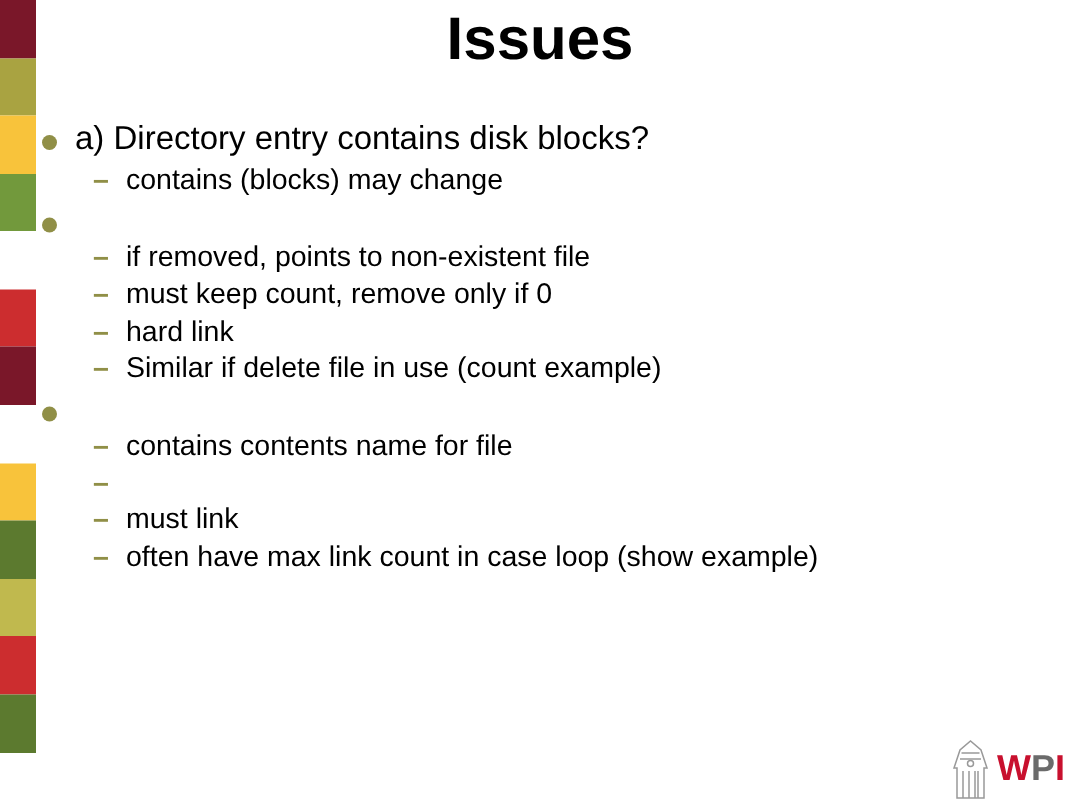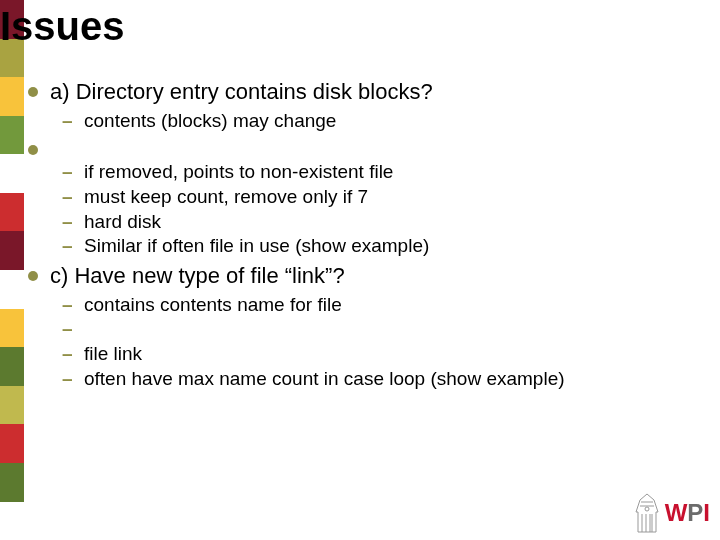--- a/index.html
+++ b/index.html
@@ -16,38 +16,38 @@
     width: 720px;
     height: 540px;
     position: relative;
     box-sizing: border-box;
   }
   .title {
     position: absolute;
     top: 4px;
     left: 0;
     width: 100%;
-    text-align: left;
+    text-align: center;
     font-size: 40px;
     font-weight: bold;
     color: #000;
   }
   .body {
     position: absolute;
     top: 78px;
     left: 22px;
     right: 22px;
   }
   .l1 {
     font-size: 22px;
     color: #000;
     line-height: 1.3;
     margin-bottom: 2px;
     display: flex;
-    align-items: flex-start;
+    align-items: center;
   }
   .l1 .bullet {
     flex: 0 0 28px;
     position: relative;
     height: 22px;
   }
   .l1 .dot {
     position: absolute;
     top: 9px;
     left: 6px;
@@ -146,69 +146,68 @@
 
     <div class="group">
       <div class="l1">
         <span class="bullet">
             <span class="dot"></span>
           </span>
         <span>a) Directory entry contains disk blocks?</span>
       </div>
       <div class="l2">
         <span class="dash">–</span>
-        <span>contents (blocks) may change</span>
+        <span>contains (blocks) may change</span>
       </div>
     </div>
 
     <div class="group">
       <div class="l1">
         <span class="bullet">
             <span class="dot"></span>
           </span>
       </div>
       <div class="l2">
         <span class="dash">–</span>
         <span>if removed, points to non-existent file</span>
       </div>
       <div class="l2">
         <span class="dash">–</span>
-        <span>must keep count, remove only if 7</span>
-      </div>
-      <div class="l2">
-        <span class="dash">–</span>
-        <span>hard disk</span>
-      </div>
-      <div class="l2">
-        <span class="dash">–</span>
-        <span>Similar if often file in use (show example)</span>
+        <span>must keep count, remove only if 0</span>
+      </div>
+      <div class="l2">
+        <span class="dash">–</span>
+        <span>hard link</span>
+      </div>
+      <div class="l2">
+        <span class="dash">–</span>
+        <span>Similar if delete file in use (count example)</span>
       </div>
     </div>
 
     <div class="group">
       <div class="l1">
         <span class="bullet">
             <span class="dot"></span>
           </span>
-        <span>c) Have new type of file “link”?</span>
       </div>
       <div class="l2">
         <span class="dash">–</span>
         <span>contains contents name for file</span>
       </div>
       <div class="l2">
         <span class="dash">–</span>
       </div>
       <div class="l2">
         <span class="dash">–</span>
-        <span>file link</span>
-      </div>
-      <div class="l2">
-        <span class="dash">–</span>
-        <span>often have max name count in case loop (show example)</span>
+        <span>must link</span>
+      </div>
+      <div class="l2">
+        <span class="dash">–</span>
+        <span>often have max link count in case loop (show example)</span>
       </div>
     </div>
 
   </div>
 
   <div class="logo">
     <svg class="tower" viewBox="0 0 30 42">
       <g stroke="#999" stroke-width="1" fill="none">
         <path d="M6 40 L6 20 L4 20 L8 8 L15 2 L22 8 L26 20 L24 20 L24 40 Z"></path>
         <path d="M10 40 L10 22 M14 40 L14 22 M18 40 L18 22 M20 40 L20 22"></path>

